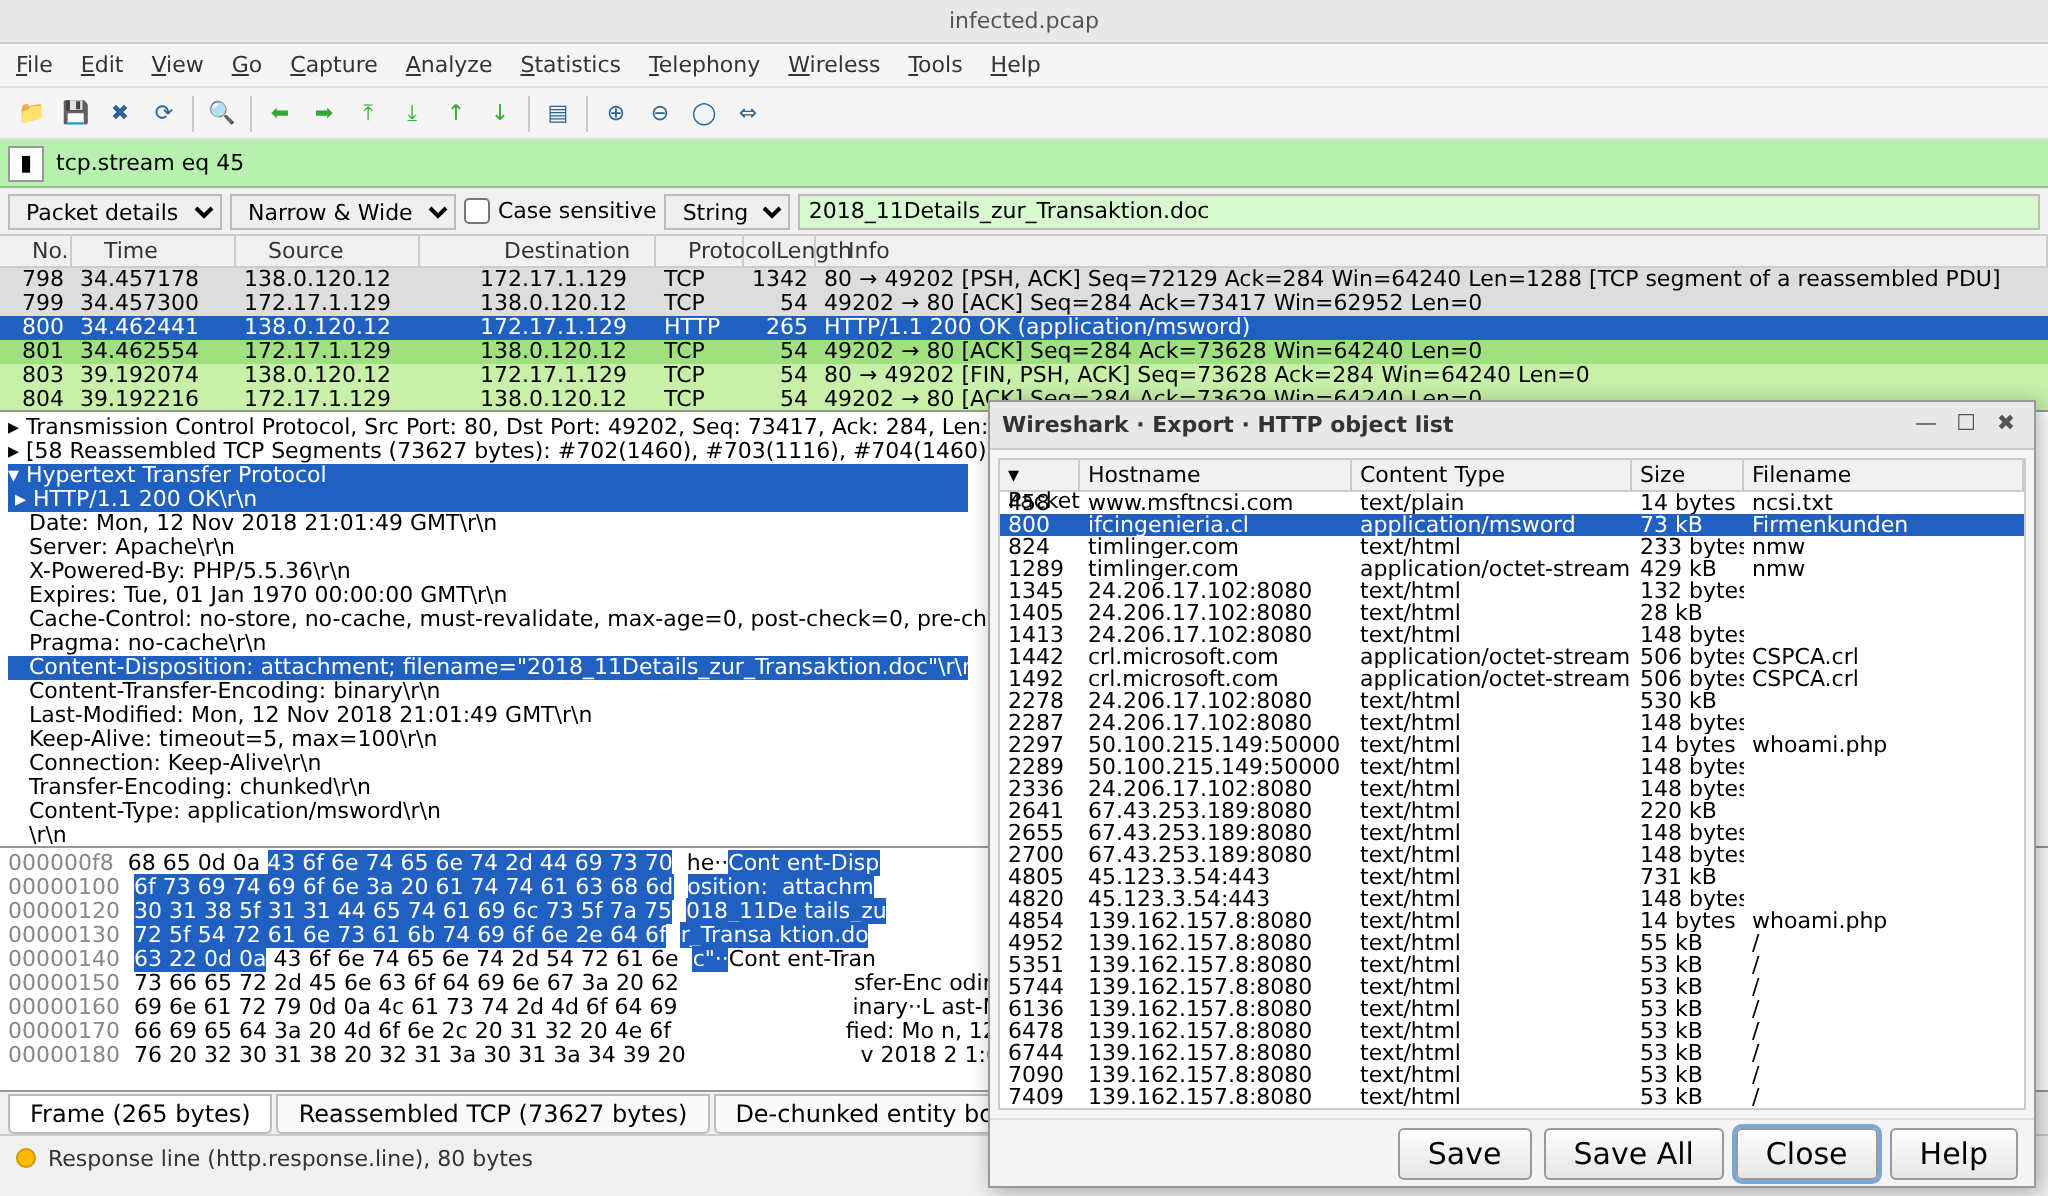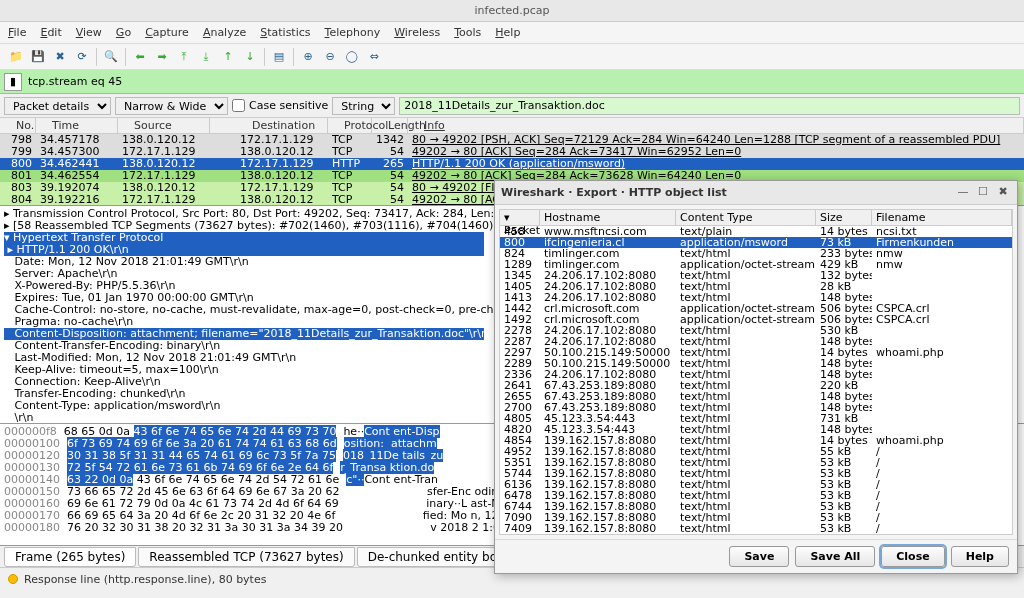--- a/index.html
+++ b/index.html
@@ -15,49 +15,49 @@
 .filterbar .icon { width: 18px; height: 18px; background: #fff; border: 1px solid #999; display: flex; align-items: center; justify-content: center; }
 .filterbar input { flex: 1; background: #b8f0b0; border: none; outline: none; padding: 2px; }
 .searchbar { background: #f0f0f0; height: 24px; display: flex; align-items: center; padding: 0 4px; gap: 4px; border-bottom: 1px solid #ccc; }
 .searchbar select, .searchbar input { border: 1px solid #bbb; padding: 1px 4px; height: 18px; font-size: 11px; }
 .searchbar input[type=checkbox] { height: auto; }
 .packetlist { height: 88px; overflow: hidden; background: #fff; font-family: "DejaVu Sans Mono", monospace; font-size: 10.5px; border-bottom: 1px solid #999; }
 .packetlist .hdr { display: flex; background: #f0f0f0; border-bottom: 1px solid #ccc; height: 16px; }
 .packetlist .hdr div { border-right: 1px solid #ccc; padding: 1px 16px; color: #333; }
 .packetlist .row { display: flex; height: 12px; line-height: 12px; }
 .packetlist .row div { padding: 0 4px; white-space: nowrap; overflow: hidden; }
-.c-no { width: 36px; text-align: right; } .c-time { width: 82px; } .c-src { width: 92px; } .c-dst { width: 92px; margin-left: 26px; } .c-proto { width: 44px; } .c-len { width: 36px; text-align: right; } .c-info { flex: 1; text-decoration: underline; }
+.c-no { width: 36px; text-align: right; } .c-time { width: 82px; } .c-src { width: 92px; } .c-dst { width: 92px; margin-left: 26px; } .c-proto { width: 44px; } .c-len { width: 36px; text-align: right; } .c-info { flex: 1; }
 .detailpane { height: 218px; overflow: hidden; background: #fff; font-family: "DejaVu Sans Mono", monospace; font-size: 10.5px; border-bottom: 1px solid #999; padding: 2px 4px; line-height: 12px; }
 .detailpane .ln { white-space: pre; }
 .bytepane { height: 122px; overflow: hidden; background: #fff; font-family: "DejaVu Sans Mono", monospace; font-size: 10px; border-bottom: 1px solid #999; display: flex; }
 .bytepane .ln { white-space: pre; line-height: 12px; }
 .bottomtabs { height: 22px; background: #f0f0f0; display: flex; align-items: center; padding: 0 4px; border-bottom: 1px solid #ccc; }
 .bottomtabs .tab { border: 1px solid #bbb; background: #fafafa; padding: 2px 10px; margin-right: 2px; border-radius: 0 0 3px 3px; font-size: 12px; }
 .bottomtabs .tab.active { background: #fff; }
 .statusbar { height: 22px; background: #f0f0f0; display: flex; align-items: center; padding: 0 8px; font-size: 11px; color: #333; gap: 6px; }
 .statusbar .dot { width: 10px; height: 10px; border-radius: 5px; background: #fb0; border: 1px solid #c90; }
 
 .hl-white { background: #ddd; }
 .hl-blue { background: #2060c0; color: #fff; }
 .hl-green { background: #c8f0a8; }
 .hl-darkgreen { background: #a0e080; }
 .detailpane .hl-blue { display: inline-block; width: 480px; }
 
-.dialog { position: absolute; top: 180px; left: 494px; width: 524px; height: 394px; background: #f4f4f4; border: 1px solid #999; box-shadow: 2px 2px 10px rgba(0,0,0,.3); display: flex; flex-direction: column; }
+.dialog { position: absolute; top: 200px; left: 494px; width: 524px; height: 394px; background: #f4f4f4; border: 1px solid #999; box-shadow: 2px 2px 10px rgba(0,0,0,.3); display: flex; flex-direction: column; }
 .dialog .dtitle { height: 24px; background: #e8e8e8; display: flex; align-items: center; padding: 0 6px; border-bottom: 1px solid #ccc; }
 .dialog .dtitle .t { flex: 1; font-weight: bold; font-size: 11px; color: #333; }
 .dialog .dtitle .wbtn { width: 16px; height: 16px; margin-left: 4px; text-align: center; line-height: 14px; color: #555; cursor: default; }
 .dialog .objlist { flex: 1; overflow: hidden; background: #fff; font-family: "DejaVu Sans Mono", monospace; font-size: 10px; margin: 4px; border: 1px solid #ccc; }
 .dialog .objlist .ohdr { display: flex; background: #f0f0f0; border-bottom: 1px solid #ccc; height: 16px; font-family: "DejaVu Sans", sans-serif; }
 .dialog .objlist .ohdr div { border-right: 1px solid #ccc; padding: 1px 4px; }
 .dialog .objlist .orow { display: flex; height: 11px; line-height: 11px; }
 .dialog .objlist .orow div { padding: 0 4px; white-space: nowrap; overflow: hidden; }
 .o-pkt { width: 40px; } .o-host { width: 136px; } .o-ct { width: 140px; } .o-sz { width: 56px; } .o-fn { flex: 1; }
 .dialog .dbtns { height: 34px; display: flex; justify-content: flex-end; align-items: center; padding: 0 8px; gap: 6px; border-top: 1px solid #ddd; }
-.dialog .dbtns button { border: 1px solid #999; background: linear-gradient(#fdfdfd,#e6e6e6); padding: 3px 14px; font-size: 11px; border-radius: 3px; font-weight: bold; }
+.dialog .dbtns button { border: 1px solid #999; background: linear-gradient(#fdfdfd,#e6e6e6); padding: 3px 14px; font-size: 15px; border-radius: 3px; }
 .dialog .dbtns button.pri { box-shadow: 0 0 0 2px #7aa7d9; }
 
 .bhex { color: #000; }
 .bhex .sel { background: #2060c0; color: #fff; }
 .bhex .off { color: #888; }
 </style>
 </head>
 <body>
 
 <div class="titlebar">infected.pcap</div>

